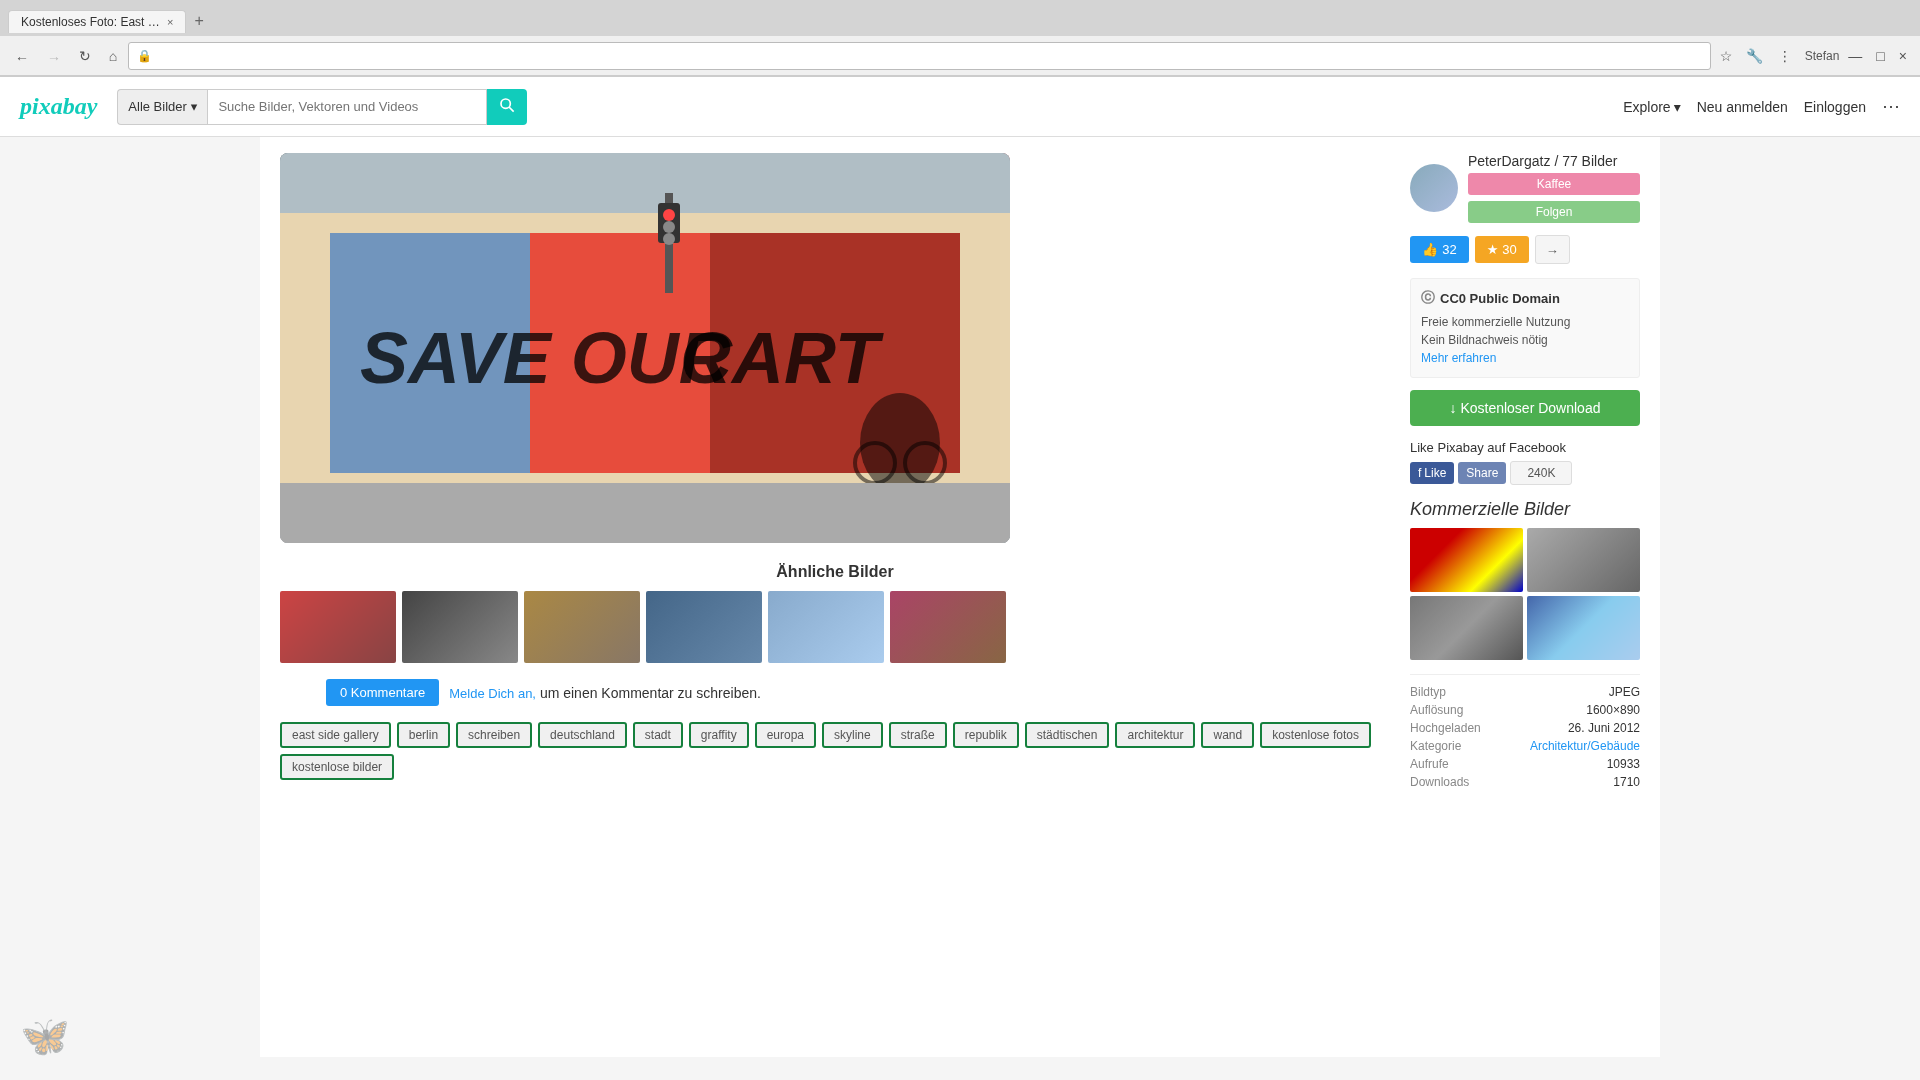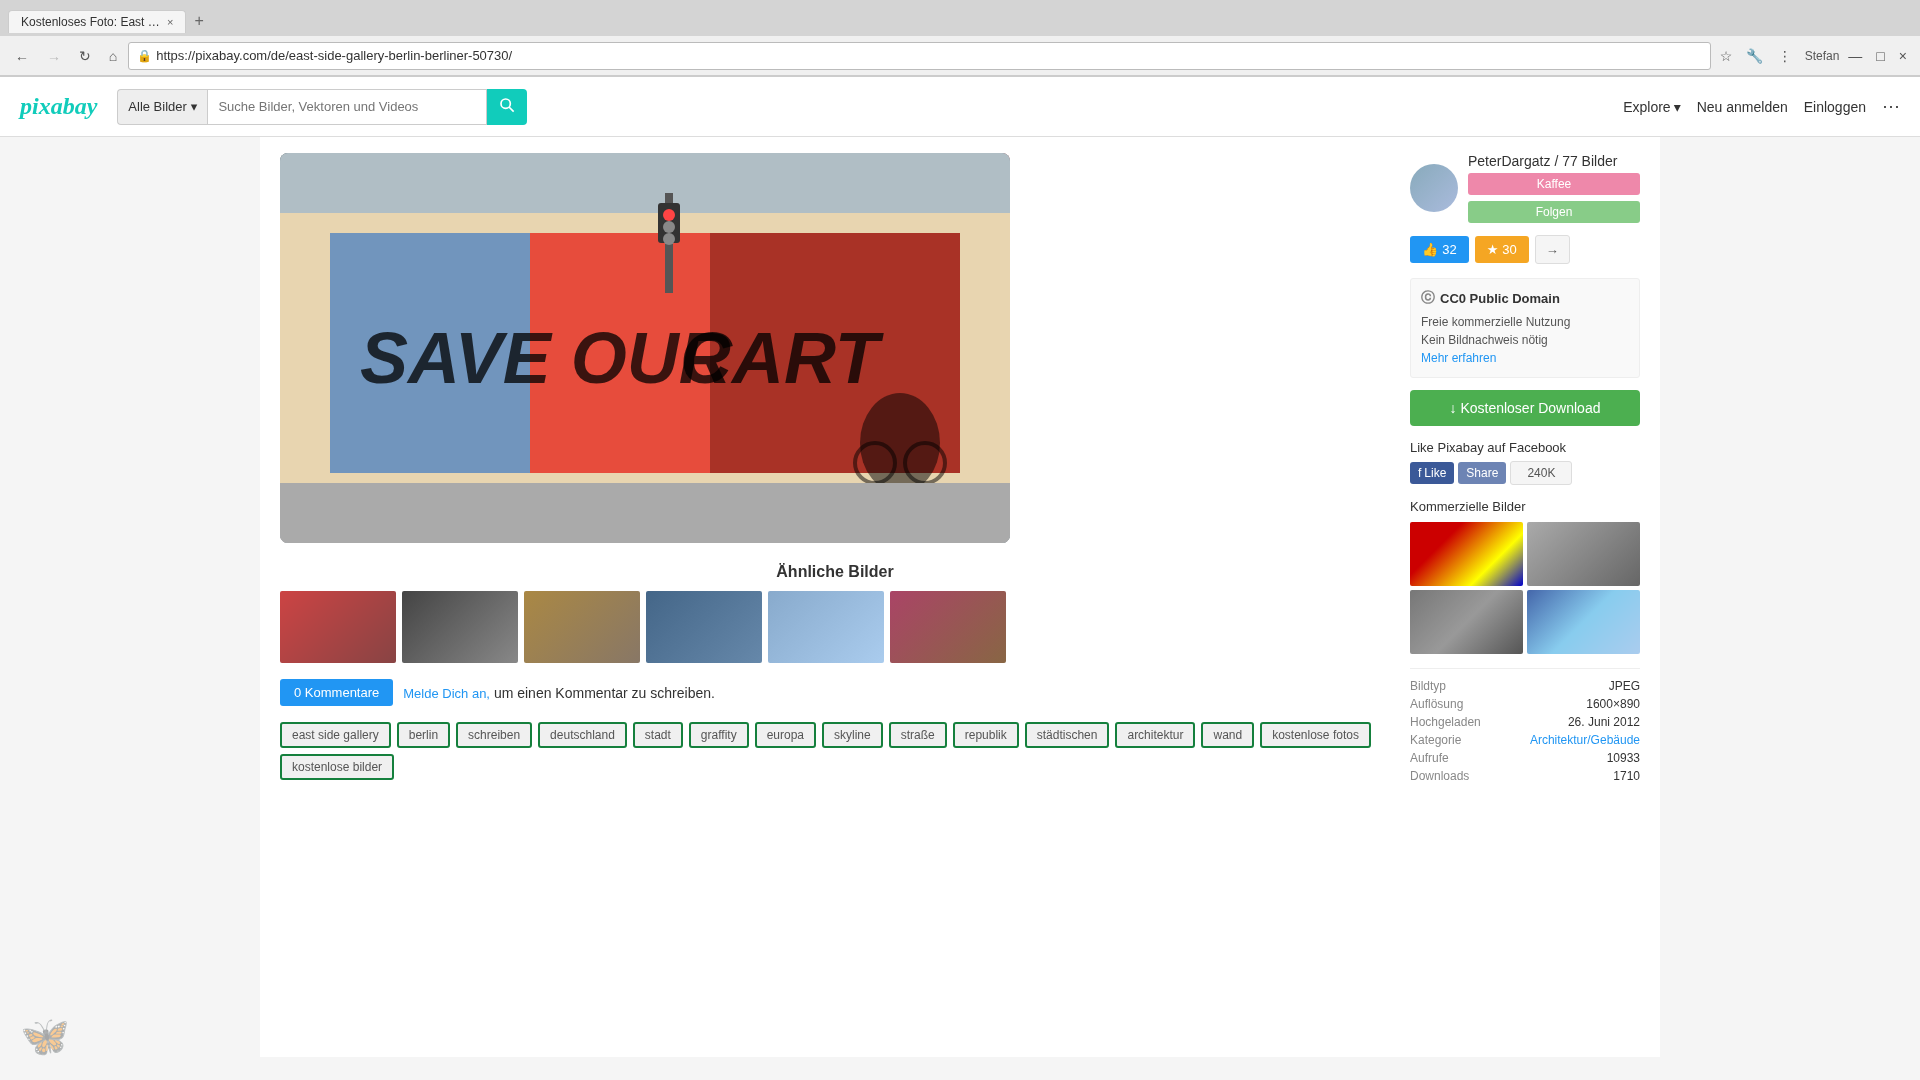--- a/index.html
+++ b/index.html
@@ -54,21 +54,21 @@
     .similar-thumb { width: 116px; height: 72px; background: #888; border-radius: 2px; flex-shrink: 0; overflow: hidden; cursor: pointer; }
     .similar-thumb:nth-child(1) { background: linear-gradient(135deg, #c44 0%, #844 100%); }
     .similar-thumb:nth-child(2) { background: linear-gradient(135deg, #444 0%, #888 100%); }
     .similar-thumb:nth-child(3) { background: linear-gradient(135deg, #a84 0%, #876 100%); }
     .similar-thumb:nth-child(4) { background: linear-gradient(135deg, #468 0%, #68a 100%); }
     .similar-thumb:nth-child(5) { background: linear-gradient(135deg, #8ac 0%, #ace 100%); }
     .similar-thumb:nth-child(6) { background: linear-gradient(135deg, #a46 0%, #864 100%); }
 
     
     .comments-section { margin-top: 16px; display: flex; align-items: center; gap: 10px; }
-    .comments-btn { background: #2196F3; color: #fff; border: none; border-radius: 3px; padding: 6px 14px; font-size: 13px; cursor: pointer; }
+    .comments-btn { background: #2196F3; color: #fff; border: none; border-radius: 3px; padding: 6px 14px; font-size: 13px; cursor: pointer; margin-left: 46px; }
     .comments-link { color: #2196F3; text-decoration: none; font-size: 13px; }
 
     
     .tags-section { margin-top: 16px; display: flex; flex-wrap: wrap; gap: 6px; }
     .tag { background: #f0f0f0; border: 2px solid #15803d; border-radius: 3px; padding: 4px 10px; font-size: 12px; color: #555; cursor: pointer; text-decoration: none; }
 
     
     .author-section { display: flex; align-items: center; gap: 10px; margin-bottom: 12px; }
     .author-avatar { width: 48px; height: 48px; border-radius: 50%; background: linear-gradient(135deg, #8ab 0%, #abd 100%); flex-shrink: 0; }
     .author-info { flex: 1; }
@@ -96,21 +96,21 @@
     
     .facebook-section { margin-bottom: 14px; }
     .facebook-title { font-size: 13px; color: #333; margin-bottom: 6px; }
     .facebook-buttons { display: flex; gap: 4px; align-items: center; }
     .fb-btn { background: #3b5998; border: none; border-radius: 3px; padding: 4px 8px; font-size: 12px; cursor: pointer; color: #fff; display: flex; align-items: center; gap: 3px; }
     .fb-share-btn { background: #6d84b4; border: none; border-radius: 3px; padding: 4px 8px; font-size: 12px; cursor: pointer; color: #fff; }
     .fb-count { background: #f5f5f5; border: 1px solid #ddd; border-radius: 3px; padding: 4px 16px; font-size: 12px; color: #555; }
 
     
     .commercial-section { margin-bottom: 14px; }
-    .commercial-title { font-size: 13px; color: #333; margin-bottom: 8px; }
+    .commercial-title { font-size: 18px; color: #333; margin-bottom: 8px; font-style: italic; }
     .commercial-grid { display: grid; grid-template-columns: 1fr 1fr; gap: 4px; }
     .commercial-thumb { height: 64px; background: #888; border-radius: 2px; cursor: pointer; }
     .commercial-thumb:nth-child(1) { background: linear-gradient(135deg, #c00 30%, #ff0 70%, #00c 100%); }
     .commercial-thumb:nth-child(2) { background: linear-gradient(135deg, #aaa 0%, #888 50%, #666 100%); }
     .commercial-thumb:nth-child(3) { background: linear-gradient(135deg, #777 0%, #999 50%, #555 100%); }
     .commercial-thumb:nth-child(4) { background: linear-gradient(135deg, #46a 0%, #8ce 50%, #ace 100%); }
 
     
     .metadata-section { border-top: 1px solid #eee; padding-top: 10px; }
     .metadata-row { display: flex; justify-content: space-between; font-size: 12px; color: #555; margin-bottom: 4px; }
@@ -133,21 +133,20 @@
     </div>
     <button class="browser-tab-new">+</button>
   </div>
   <div class="browser-nav-bar">
     <button class="nav-btn">←</button>
     <button class="nav-btn disabled">→</button>
     <button class="nav-btn">↻</button>
     <button class="nav-btn">⌂</button>
     <div class="address-bar">
       <span class="lock-icon">🔒</span>
-      <input type="text" class="address-input" value="https://pixabay.com/de/east-side-gallery-berlin-berliner-50730/" style="">
     </div>
     <div class="nav-actions">
       <button class="nav-action-btn">☆</button>
       <button class="nav-action-btn">🔧</button>
       <button class="nav-action-btn">⋮</button>
     </div>
     <span class="user-name">Stefan</span>
     <button class="nav-action-btn">—</button>
     <button class="nav-action-btn">□</button>
     <button class="nav-action-btn">×</button>

